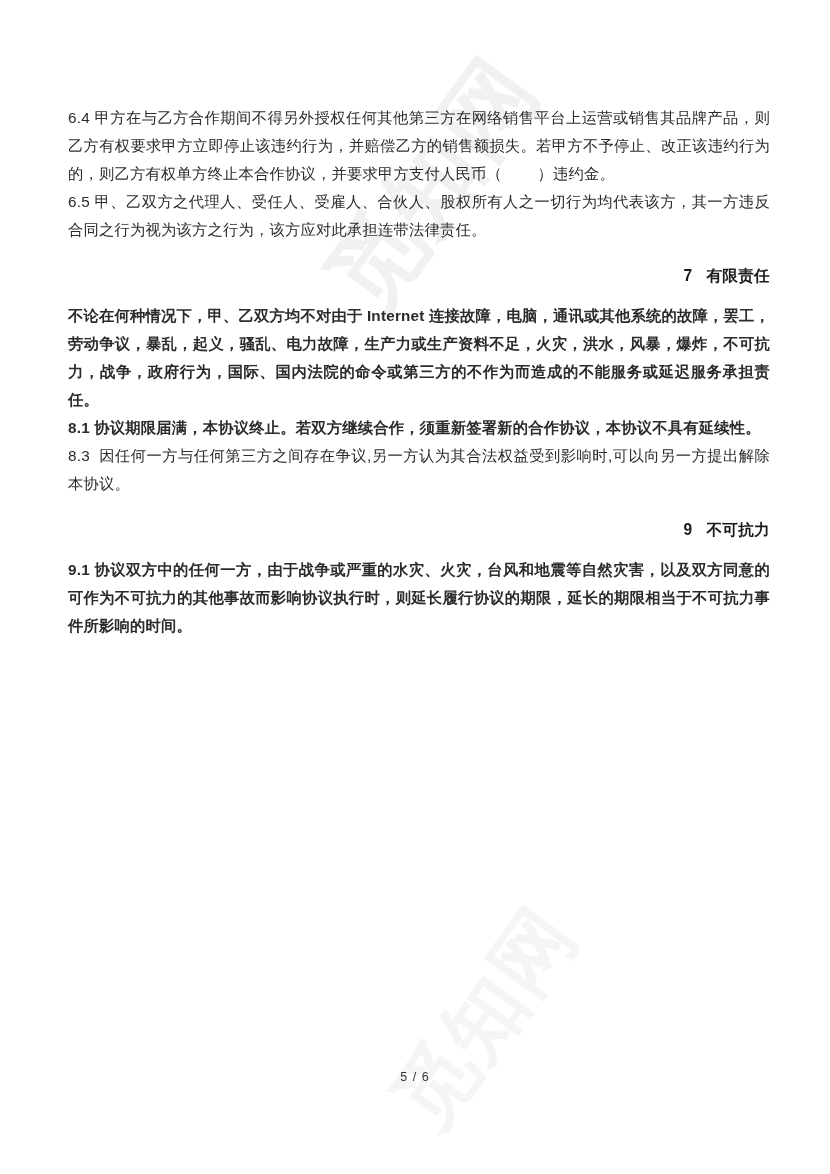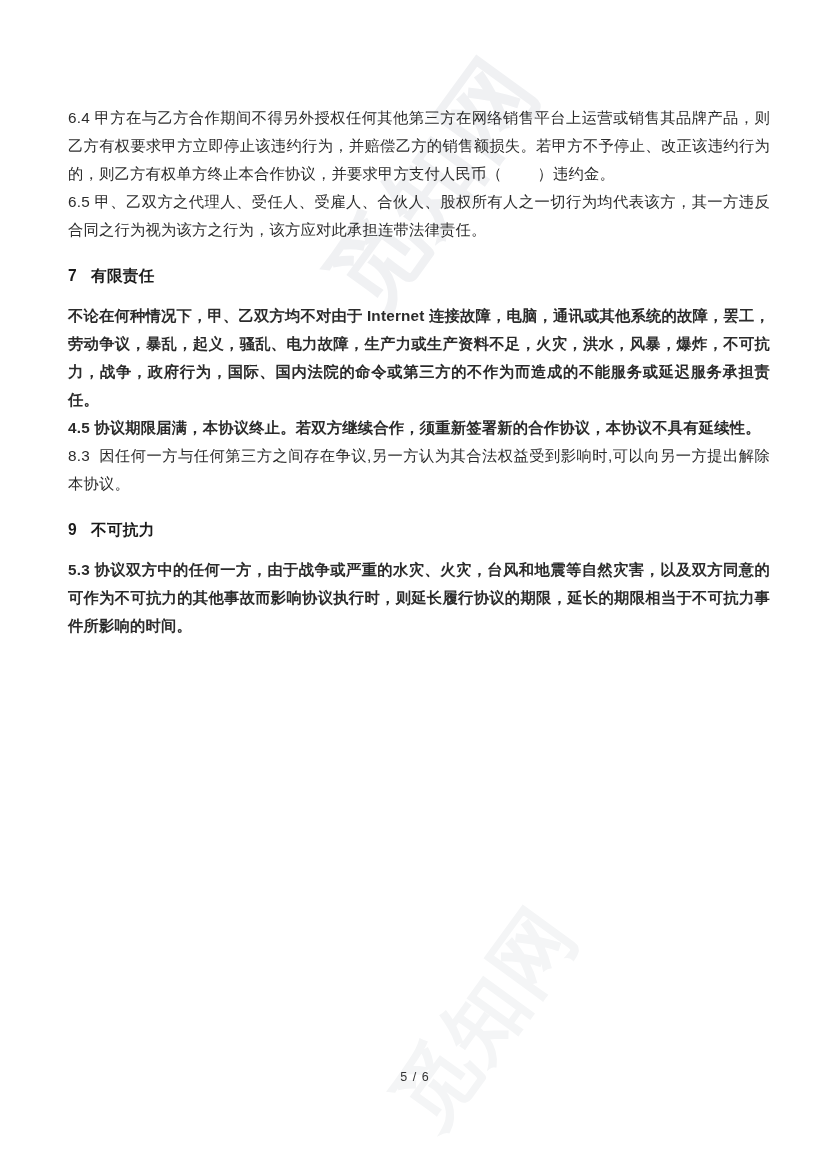--- a/index.html
+++ b/index.html
@@ -64,20 +64,21 @@
   }
   .para + .para { margin-top: 0; }
 
   .heading {
     color: #1a1a1a;
     font-size: 15.6px;
     font-weight: 700;
     line-height: 44px;
     margin: 0;
     letter-spacing: 0.3px;
+    text-align: right;
   }
   .heading .h-num { margin-right: 14px; }
 
   
   .gap-before-heading { margin-top: 10px; }
   .gap-after-heading  { margin-top: 4px; font-weight: bold; }
 
   
   .footer {
     position: absolute;
@@ -99,21 +100,21 @@
 
   <div class="watermark wm-main">觅知网</div>
 
   <div class="watermark wm-bottom">觅知网</div>
 
   <div class="content">
       <div class="para">6.4 甲方在与乙方合作期间不得另外授权任何其他第三方在网络销售平台上运营或销售其品牌产品，则乙方有权要求甲方立即停止该违约行为，并赔偿乙方的销售额损失。若甲方不予停止、改正该违约行为的，则乙方有权单方终止本合作协议，并要求甲方支付人民币（        ）违约金。</div>
       <div class="para">6.5 甲、乙双方之代理人、受任人、受雇人、合伙人、股权所有人之一切行为均代表该方，其一方违反合同之行为视为该方之行为，该方应对此承担连带法律责任。</div>
       <div class="heading gap-before-heading"><span class="h-num">7</span><span>有限责任</span></div>
       <div class="para gap-after-heading">不论在何种情况下，甲、乙双方均不对由于 Internet 连接故障，电脑，通讯或其他系统的故障，罢工，劳动争议，暴乱，起义，骚乱、电力故障，生产力或生产资料不足，火灾，洪水，风暴，爆炸，不可抗力，战争，政府行为，国际、国内法院的命令或第三方的不作为而造成的不能服务或延迟服务承担责任。</div>
-      <div class="para gap-after-heading">4.5 协议期限届满，本协议终止。若双方继续合作，须重新签署新的合作协议，本协议不具有延续性。</div>
+      <div class="para gap-after-heading">8.1 协议期限届满，本协议终止。若双方继续合作，须重新签署新的合作协议，本协议不具有延续性。</div>
       <div class="para">8.3  因任何一方与任何第三方之间存在争议,另一方认为其合法权益受到影响时,可以向另一方提出解除本协议。</div>
       <div class="heading gap-before-heading"><span class="h-num">9</span><span>不可抗力</span></div>
-      <div class="para gap-after-heading">5.3 协议双方中的任何一方，由于战争或严重的水灾、火灾，台风和地震等自然灾害，以及双方同意的可作为不可抗力的其他事故而影响协议执行时，则延长履行协议的期限，延长的期限相当于不可抗力事件所影响的时间。</div>
+      <div class="para gap-after-heading">9.1 协议双方中的任何一方，由于战争或严重的水灾、火灾，台风和地震等自然灾害，以及双方同意的可作为不可抗力的其他事故而影响协议执行时，则延长履行协议的期限，延长的期限相当于不可抗力事件所影响的时间。</div>
     </div>
 
   <div class="footer">5 / 6</div>
 
 </div>
 
 </body></html>

